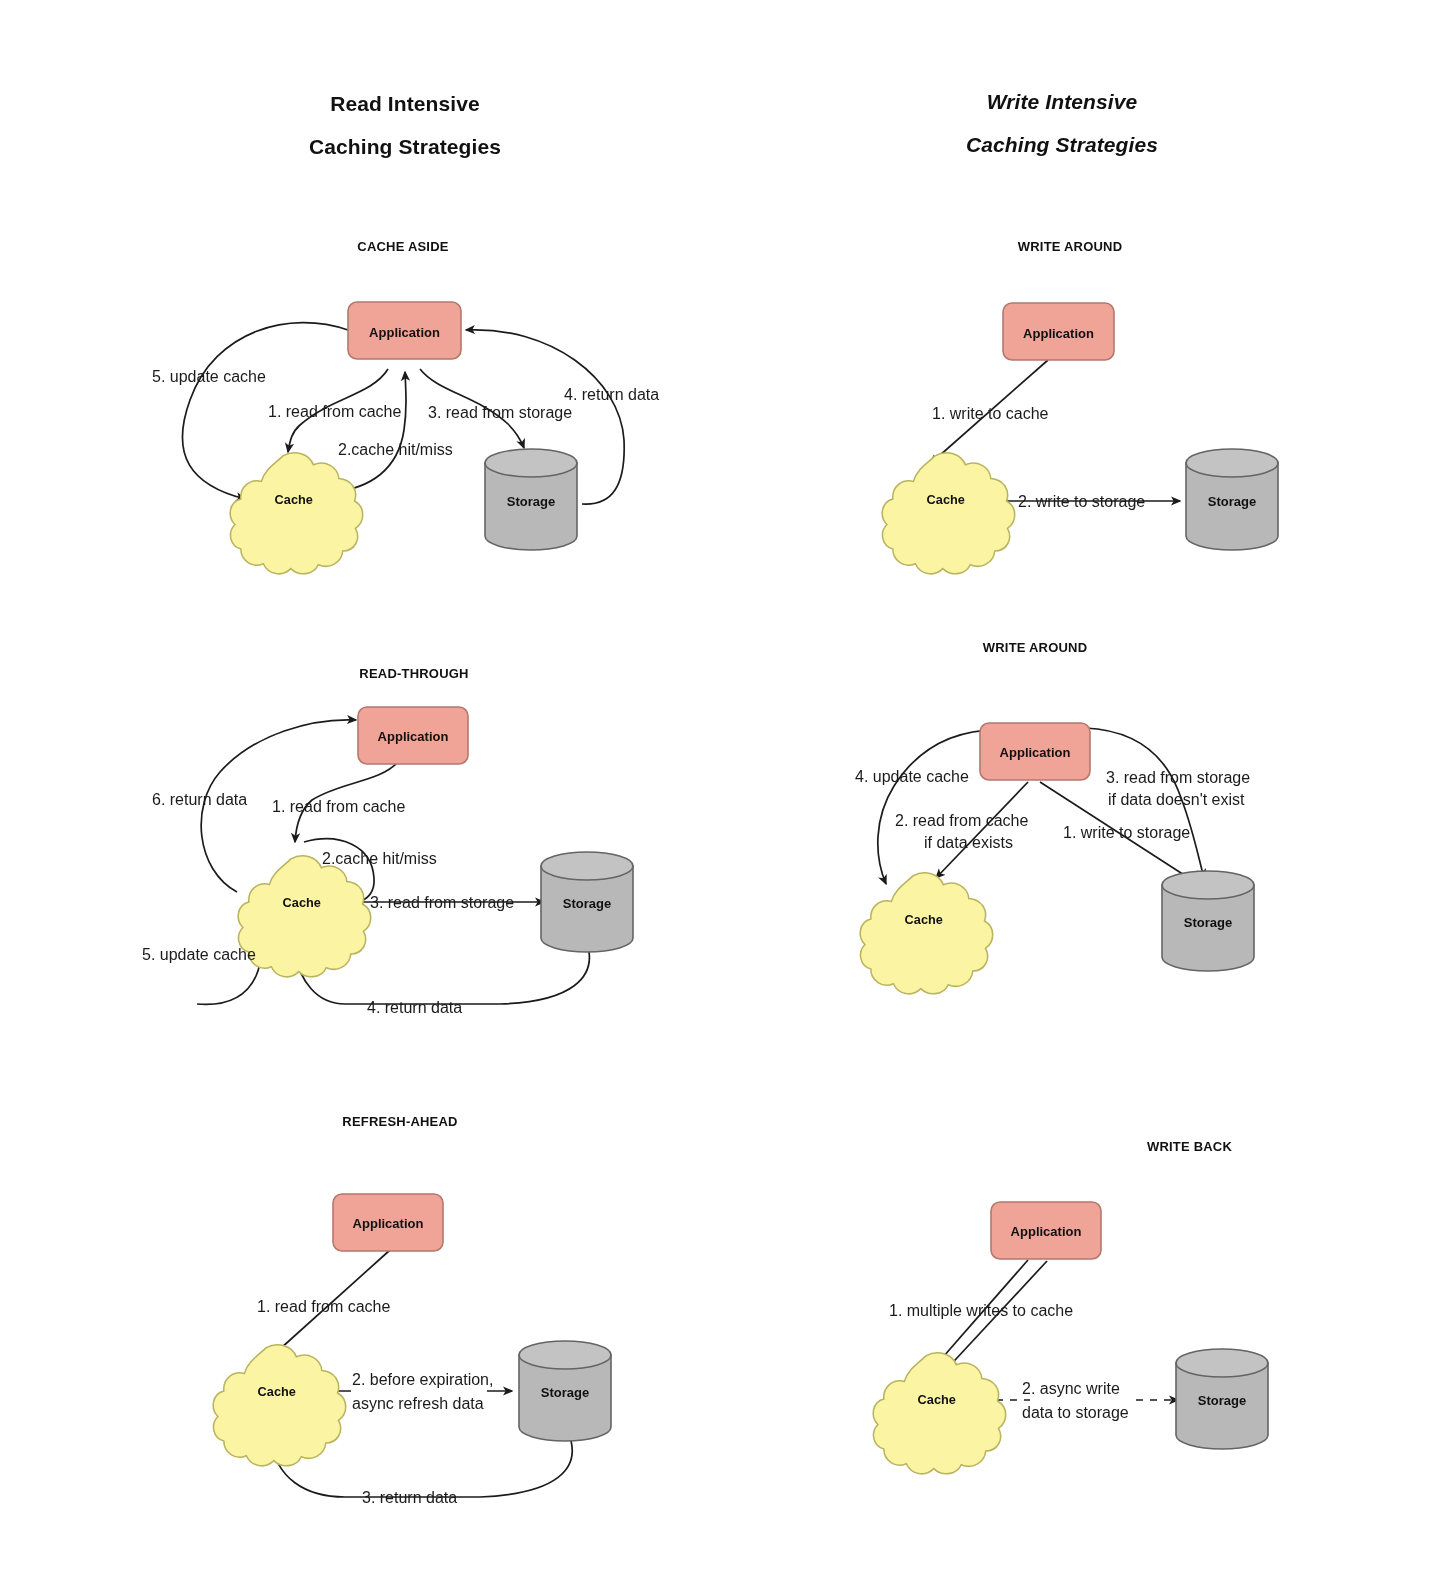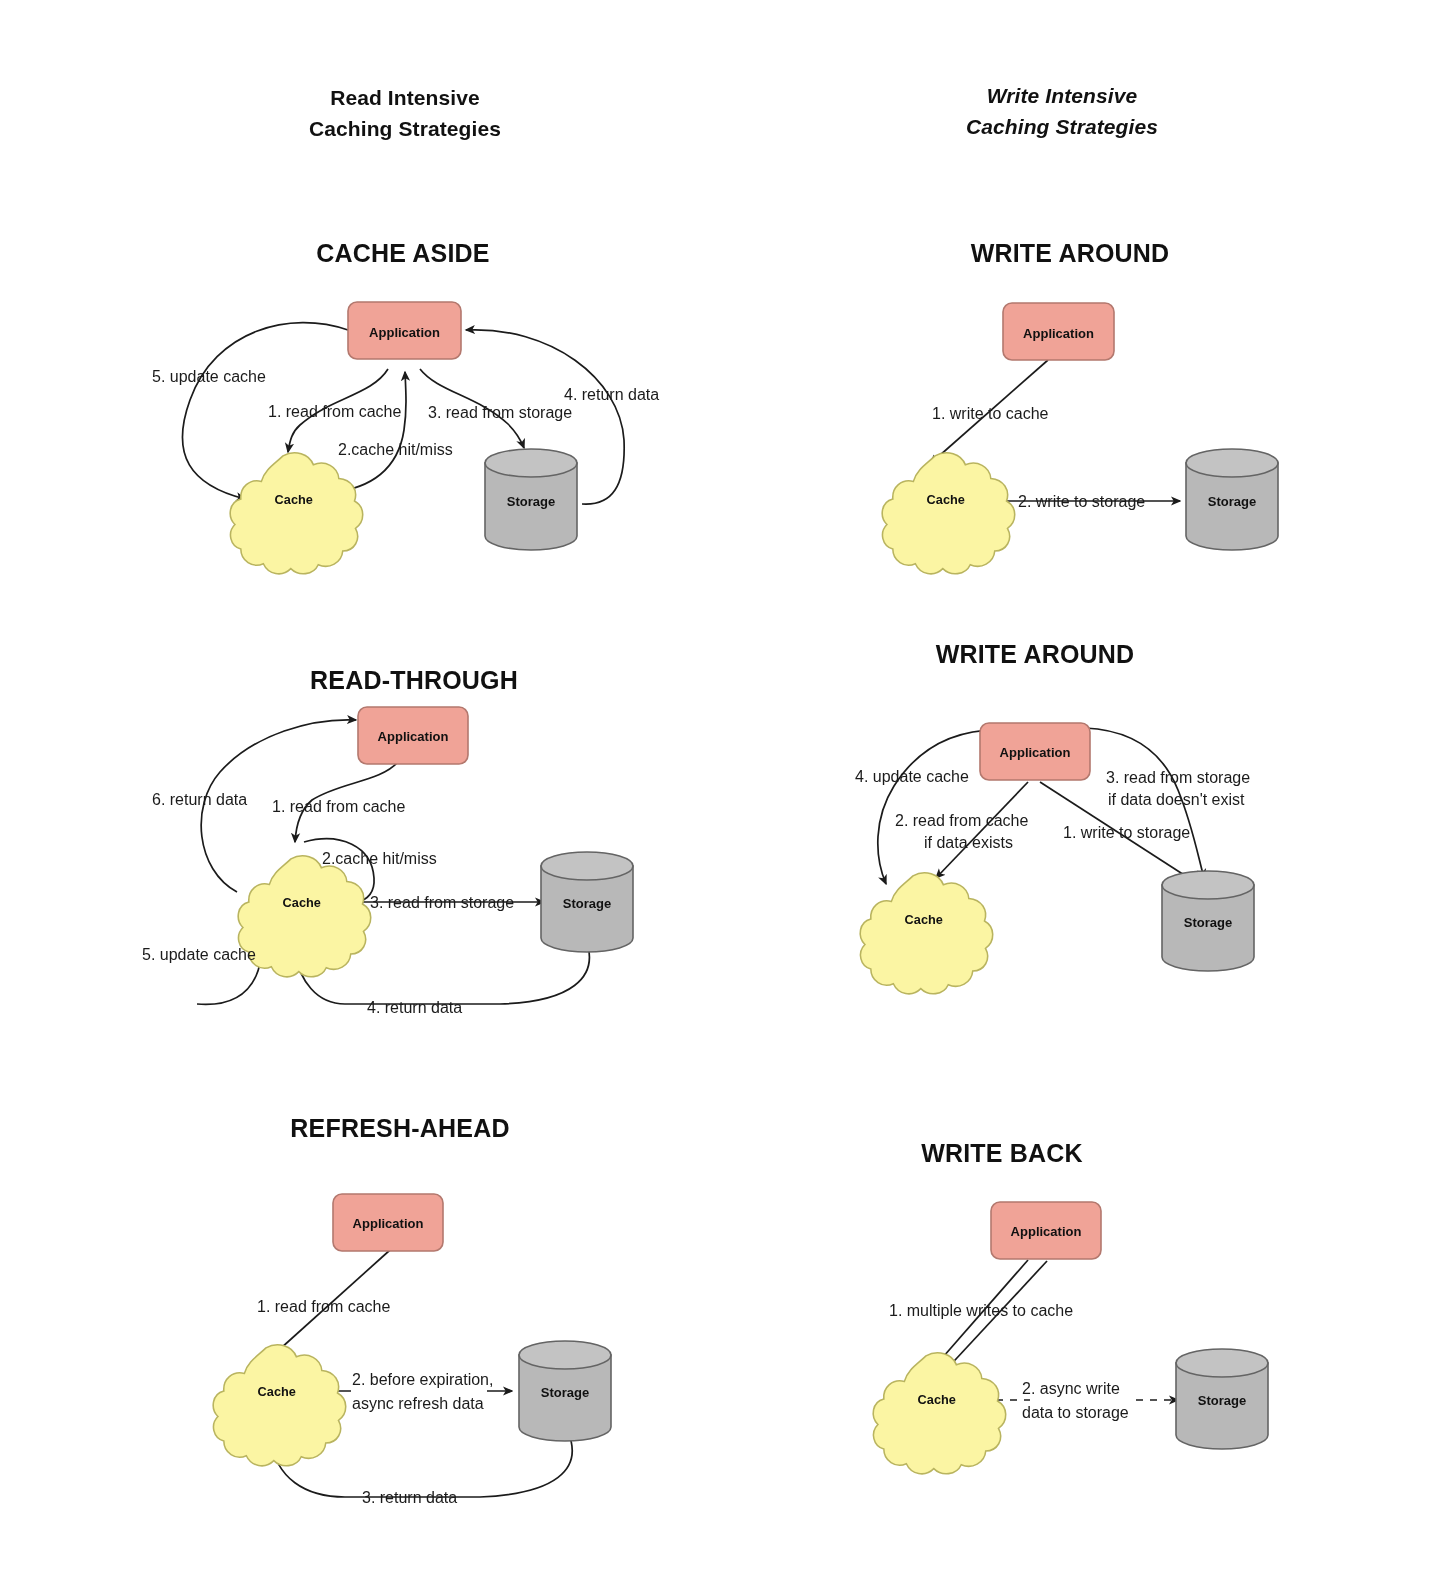--- a/index.html
+++ b/index.html
@@ -25,30 +25,30 @@
     top: 0;
     width: 1456px;
     height: 1592px;
     overflow: visible;
   }
   .column-title {
     position: absolute;
     text-align: center;
     font-weight: bold;
     font-size: 21px;
-    line-height: 31px;
+    line-height: 43px;
     letter-spacing: 0.1px;
     color: #111111;
     white-space: pre-line;
   }
   .section-title {
     position: absolute;
     text-align: center;
     font-weight: bold;
-    font-size: 25px;
+    font-size: 13px;
     letter-spacing: 0.2px;
     color: #111111;
   }
   .node-label {
     font-family: "Liberation Sans", sans-serif;
     font-weight: bold;
     font-size: 13px;
     fill: #111111;
   }
   .edge-label {
@@ -100,21 +100,21 @@
   <div class="section-title" style="left:253px; top:239px; width:300px;">CACHE ASIDE</div>
 
   <div class="section-title" style="left:920px; top:239px; width:300px;">WRITE AROUND</div>
 
   <div class="section-title" style="left:264px; top:666px; width:300px;">READ-THROUGH</div>
 
   <div class="section-title" style="left:885px; top:640px; width:300px;">WRITE AROUND</div>
 
   <div class="section-title" style="left:250px; top:1114px; width:300px;">REFRESH-AHEAD</div>
 
-  <div class="section-title" style="left:852px; top:1139px; width:300px;">WRITE BACK</div>
+  <div class="section-title" style="left:932px; top:1139px; width:300px;text-align:right;">WRITE BACK</div>
 
   <svg class="layer" viewBox="0 0 1456 1592" xmlns="http://www.w3.org/2000/svg">
     <defs>
       <marker id="arrow" viewBox="0 0 10 10" refX="8.6" refY="5" markerWidth="6.2" markerHeight="6.2" orient="auto-start-reverse">
         <path d="M 0 0.6 L 10 5 L 0 9.4 L 2.6 5 Z" fill="#1b1b1b"></path>
       </marker>
     </defs>
 
     <g>
 

